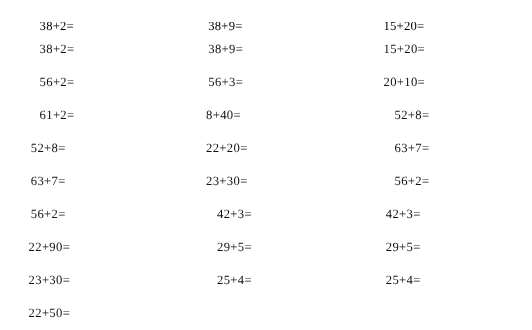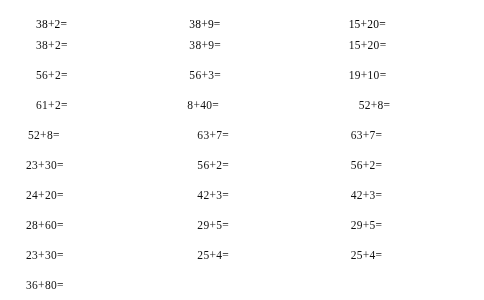--- a/index.html
+++ b/index.html
@@ -87,81 +87,81 @@
         <span class="problem">15+20=</span>
       </div>
 
     <div class="cell col-0">
         <span class="problem">56+2=</span>
       </div>
     <div class="cell col-1">
         <span class="problem">56+3=</span>
       </div>
     <div class="cell col-2">
-        <span class="problem">19+10=</span>
+        <span class="problem">20+10=</span>
       </div>
 
     <div class="cell col-0">
         <span class="problem">61+2=</span>
       </div>
     <div class="cell col-2">
         <span class="problem">8+40=</span>
       </div>
 
     <div class="cell col-0">
         <span class="problem">52+8=</span>
       </div>
     <div class="cell col-1">
         <span class="problem">52+8=</span>
+      </div>
+    <div class="cell col-2">
+        <span class="problem">22+20=</span>
       </div>
 
     <div class="cell col-0">
         <span class="problem">63+7=</span>
       </div>
     <div class="cell col-1">
         <span class="problem">63+7=</span>
       </div>
     <div class="cell col-2">
         <span class="problem">23+30=</span>
       </div>
 
     <div class="cell col-0">
         <span class="problem">56+2=</span>
       </div>
     <div class="cell col-1">
         <span class="problem">56+2=</span>
       </div>
-    <div class="cell col-2">
-        <span class="problem">24+20=</span>
-      </div>
 
     <div class="cell col-0">
         <span class="problem">42+3=</span>
       </div>
     <div class="cell col-1">
         <span class="problem">42+3=</span>
       </div>
     <div class="cell col-2">
-        <span class="problem">28+60=</span>
+        <span class="problem">22+90=</span>
       </div>
 
     <div class="cell col-0">
         <span class="problem">29+5=</span>
       </div>
     <div class="cell col-1">
         <span class="problem">29+5=</span>
       </div>
     <div class="cell col-2">
         <span class="problem">23+30=</span>
       </div>
 
     <div class="cell col-0">
         <span class="problem">25+4=</span>
       </div>
     <div class="cell col-1">
         <span class="problem">25+4=</span>
       </div>
     <div class="cell col-2">
-        <span class="problem">36+80=</span>
+        <span class="problem">22+50=</span>
       </div>
 
   </div>
 </div>
 
 </body></html>

